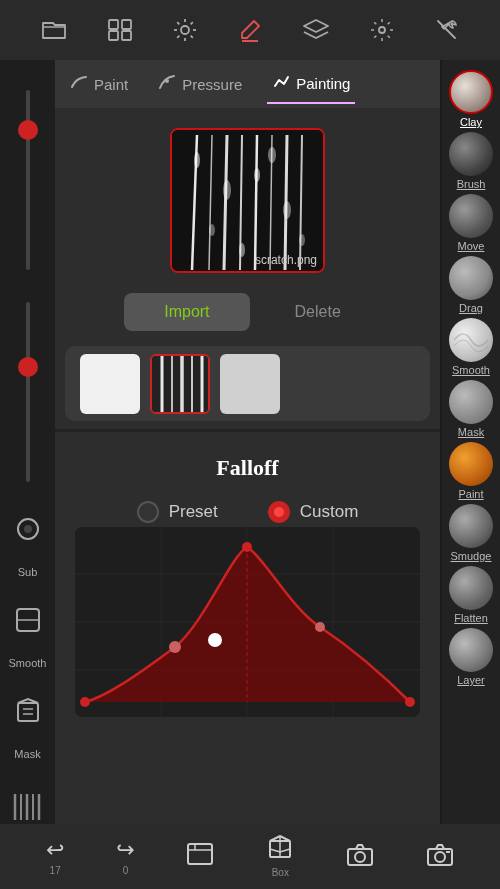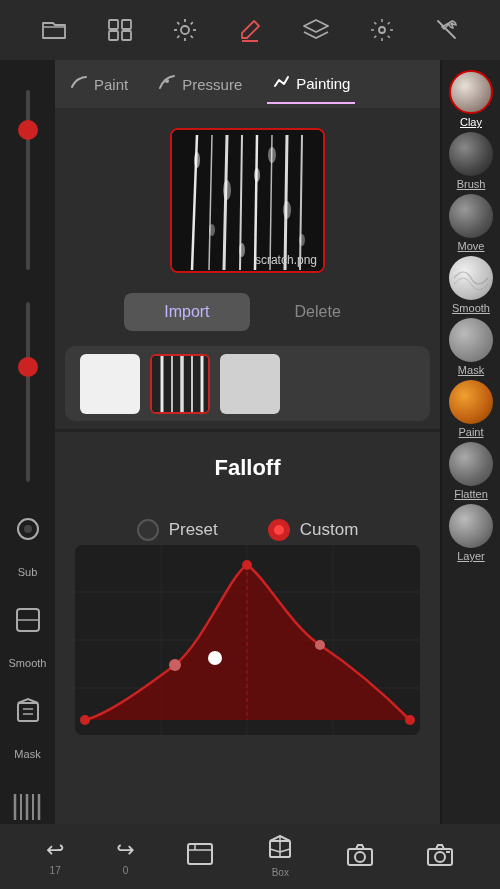--- a/index.html
+++ b/index.html
@@ -241,21 +241,21 @@
 
     
     .action-buttons {
       display: flex;
       justify-content: center;
       gap: 15px;
       padding: 10px 20px;
     }
     .btn-import {
       background: #555;
-      color: #c4b5fd;
+      color: #84cc16;
       border: none;
       border-radius: 8px;
       padding: 10px 40px;
       font-size: 16px;
       cursor: pointer;
     }
     .btn-delete {
       background: transparent;
       color: #888;
       border: none;
@@ -307,21 +307,22 @@
 
     
     .falloff-section {
       padding: 15px 20px;
     }
     .falloff-title {
       color: #fff;
       font-size: 22px;
       font-weight: 700;
       text-align: center;
-      margin-bottom: 38px;
+      margin-bottom: 20px;
+      font-family: Liberation Serif, serif;
     }
     .radio-group {
       display: flex;
       align-items: center;
       justify-content: center;
       gap: 50px;
       margin-bottom: 4px;
     }
     .radio-option {
       display: flex;
@@ -511,20 +512,24 @@
   <div class="sidebar-tool">
     <div class="tool-ball ball-brush"></div>
     <span class="tool-label">Brush</span>
   </div>
 
   <div class="sidebar-tool">
     <div class="tool-ball ball-move"></div>
     <span class="tool-label">Move</span>
   </div>
 
+  <div class="sidebar-tool">
+    <div class="tool-ball ball-drag" style="background:radial-gradient(circle at 35% 35%, #bbb, #888 60%, #444);"></div>
+    <span class="tool-label">Drag</span>
+  </div>
 
   <div class="sidebar-tool">
     <div class="tool-ball ball-smooth" style="background:radial-gradient(circle at 35% 35%, #f0f0f0, #c0c0c0 60%, #909090); overflow:hidden; position:relative;">
 
       <svg width="44" height="44" style="position:absolute;top:0;left:0;opacity:0.4">
         <path d="M5 22 Q15 10 22 22 Q29 34 39 22" stroke="#888" stroke-width="1.5" fill="none"></path>
         <path d="M5 28 Q15 16 22 28 Q29 40 39 28" stroke="#888" stroke-width="1" fill="none"></path>
       </svg>
     </div>
     <span class="tool-label">Smooth</span>
@@ -533,20 +538,24 @@
   <div class="sidebar-tool">
     <div class="tool-ball ball-mask" style="background:radial-gradient(circle at 35% 35%, #bbb, #888 60%, #666);"></div>
     <span class="tool-label">Mask</span>
   </div>
 
   <div class="sidebar-tool">
     <div class="tool-ball ball-paint"></div>
     <span class="tool-label">Paint</span>
   </div>
 
+  <div class="sidebar-tool">
+    <div class="tool-ball ball-smudge" style="background:radial-gradient(circle at 35% 35%, #aaa, #666 60%, #333);"></div>
+    <span class="tool-label">Smudge</span>
+  </div>
 
   <div class="sidebar-tool">
     <div class="tool-ball ball-flatten"></div>
     <span class="tool-label">Flatten</span>
   </div>
 
   <div class="sidebar-tool">
     <div class="tool-ball ball-layer" style="background:radial-gradient(circle at 35% 35%, #bbb, #777 60%, #444);"></div>
     <span class="tool-label">Layer</span>
   </div>

